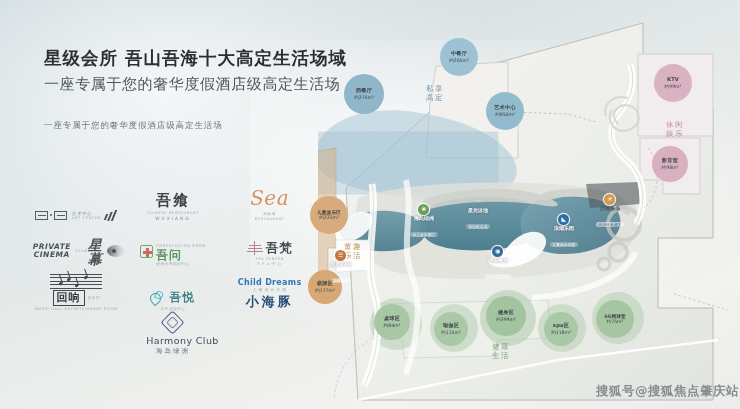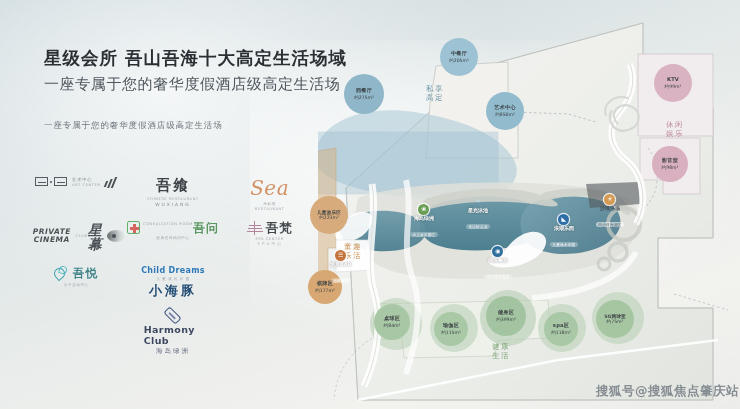--- a/index.html
+++ b/index.html
@@ -57,21 +57,21 @@
   .logo-grid {
     position: absolute; left: 28px; top: 176px;
     width: 290px;
     display: grid;
     grid-template-columns: repeat(3, 1fr);
     grid-auto-rows: 45px;
     row-gap: 0px; column-gap: 0px;
   }
   .logo-cell {
     display: flex; flex-direction: column;
-    align-items: center; justify-content: flex-start;
+    align-items: center; justify-content: flex-end;
     opacity: .92;
   }
   .logo-cell.wide { grid-column: 2 / 3; }
   .lg-main {
     display: flex; align-items: center; gap: 3px;
     line-height: 1;
   }
   .lg-en { font-size: 4.4px; letter-spacing: .7px; color: #7b858b; margin-top: 2px; text-transform: uppercase; }
   .lg-en2 { font-size: 3.6px; letter-spacing: .6px; color: #98a1a6; margin-top: 1.5px; text-transform: uppercase; }
 
@@ -125,21 +125,21 @@
   .wave-mark span { position:absolute; border-radius: 50% 50% 50% 0; border: 1.4px solid #2c9aa8; }
   .wave-mark span:nth-child(1){ left:0; top:2px; width:11px; height:11px; transform: rotate(-40deg); }
   .wave-mark span:nth-child(2){ left:5px; top:0; width:8px; height:8px; border-color:#49b7c2; transform: rotate(15deg); }
   .wuyue-cn { font-size: 11.5px; font-weight: 700; color: #2f787f; letter-spacing: 1.5px; font-family:"DejaVu Serif","Liberation Serif",serif; }
 
   .cd-en { font-size: 8px; font-weight: 700; color: #1e6fb4; letter-spacing: .3px; }
   .cd-cn { font-size: 13px; font-weight: 700; color: #123f6b; letter-spacing: 3px; margin-top: 1px; }
 
   .hc-mark { width: 17px; height: 17px; border: 1.2px solid #3c4d7a; transform: rotate(45deg); border-radius: 3px; position: relative; }
   .hc-mark::before { content:""; position:absolute; left:3px; top:3px; right:3px; bottom:3px; border:1px solid #6f7fa8; border-radius:2px; }
-  .hc-en { font-size: 9.5px; font-weight: 700; color: #2f3b55; letter-spacing: .4px; padding-left: 19px; }
+  .hc-en { font-size: 9.5px; font-weight: 400; color: #2f3b55; letter-spacing: .4px; padding-left: 19px; }
   .hc-cn { font-size: 6.5px; color: #5a6478; letter-spacing: 2px; margin-top: 1px; }
 
   
   .map-wrap { position: absolute; left: 318px; top: 8px; width: 422px; height: 401px; z-index: 4; }
   .map-svg { position: absolute; inset: 0; width: 100%; height: 100%; }
 
   .poi {
     position: absolute; border-radius: 50%;
     display: flex; flex-direction: column;
     align-items: center; justify-content: center;
@@ -233,41 +233,59 @@
           <span class="fan-mark">
               <i></i>
               <i></i>
             </span>
         </div>
       </div>
 
       <div class="logo-cell">
         <div class="lg-main">
           <span class="green-mark"></span>
-          <span style="display:flex;flex-direction:row;align-items:flex-start;">
+          <span style="display:flex;flex-direction:column;align-items:flex-start;">
             <span class="lg-en2">CONSULTATION ROOM</span>
             <span class="wuwen-cn">吾问</span>
           </span>
         </div>
         <div class="lg-en2">健康咨询顾问中心</div>
       </div>
 
       <div class="logo-cell">
         <div class="lg-main">
           <span class="spa-mark">
               <i></i>
               <i></i>
               <i></i>
             </span>
           <span class="wufan-cn">吾梵</span>
         </div>
         <div class="lg-en2">SPA CENTER</div>
         <div class="lg-en2">S P A  中 心</div>
       </div>
 
+      <div class="logo-cell">
+        <div class="stave">
+          <i></i>
+            <i></i>
+            <i></i>
+            <i></i>
+            <i></i>
+            <b></b>
+            <b></b>
+            <b></b>
+            <b></b>
+        </div>
+        <div class="lg-main" style="margin-top:1px;">
+          <span class="huixiang">回响</span>
+          <span class="lg-en2">音乐厅</span>
+        </div>
+        <div class="lg-en2">MUSIC HALL  ENTERTAINMENT ROOM</div>
+      </div>
 
       <div class="logo-cell">
         <div class="lg-main">
           <span class="wave-mark">
               <span></span>
               <span></span>
             </span>
           <span class="wuyue-cn">吾悦</span>
         </div>
         <div class="lg-en2">亲子活动中心</div>

